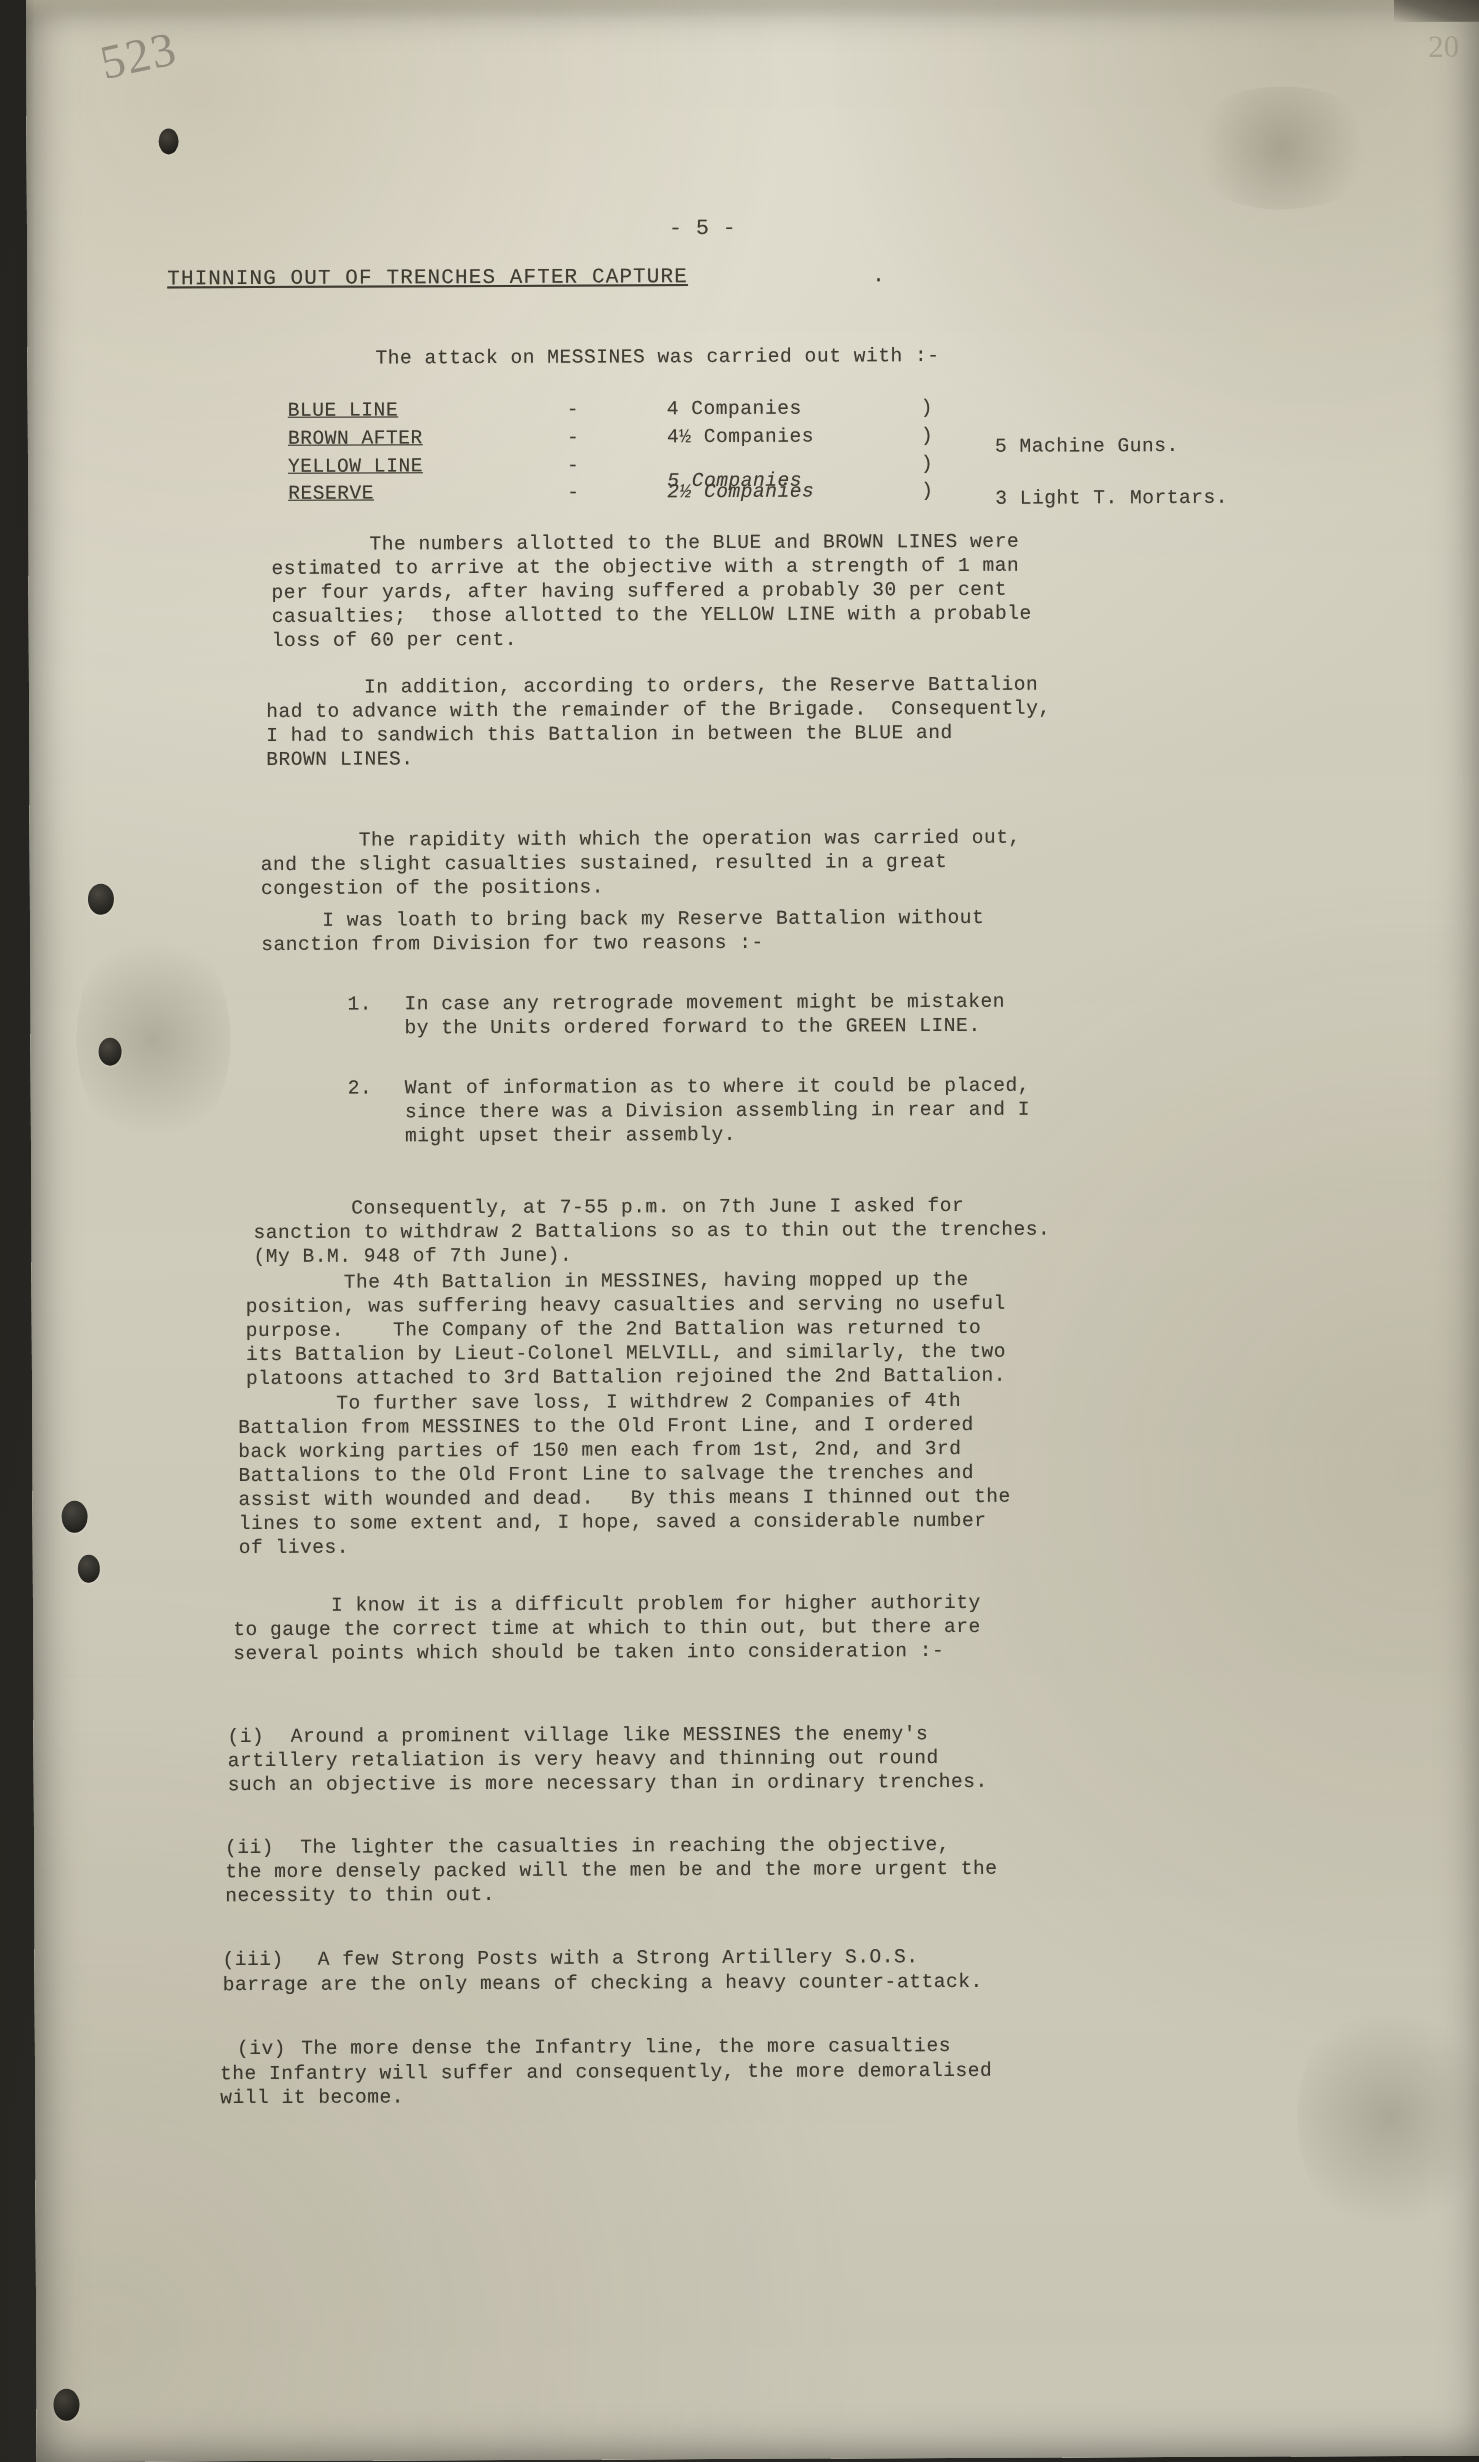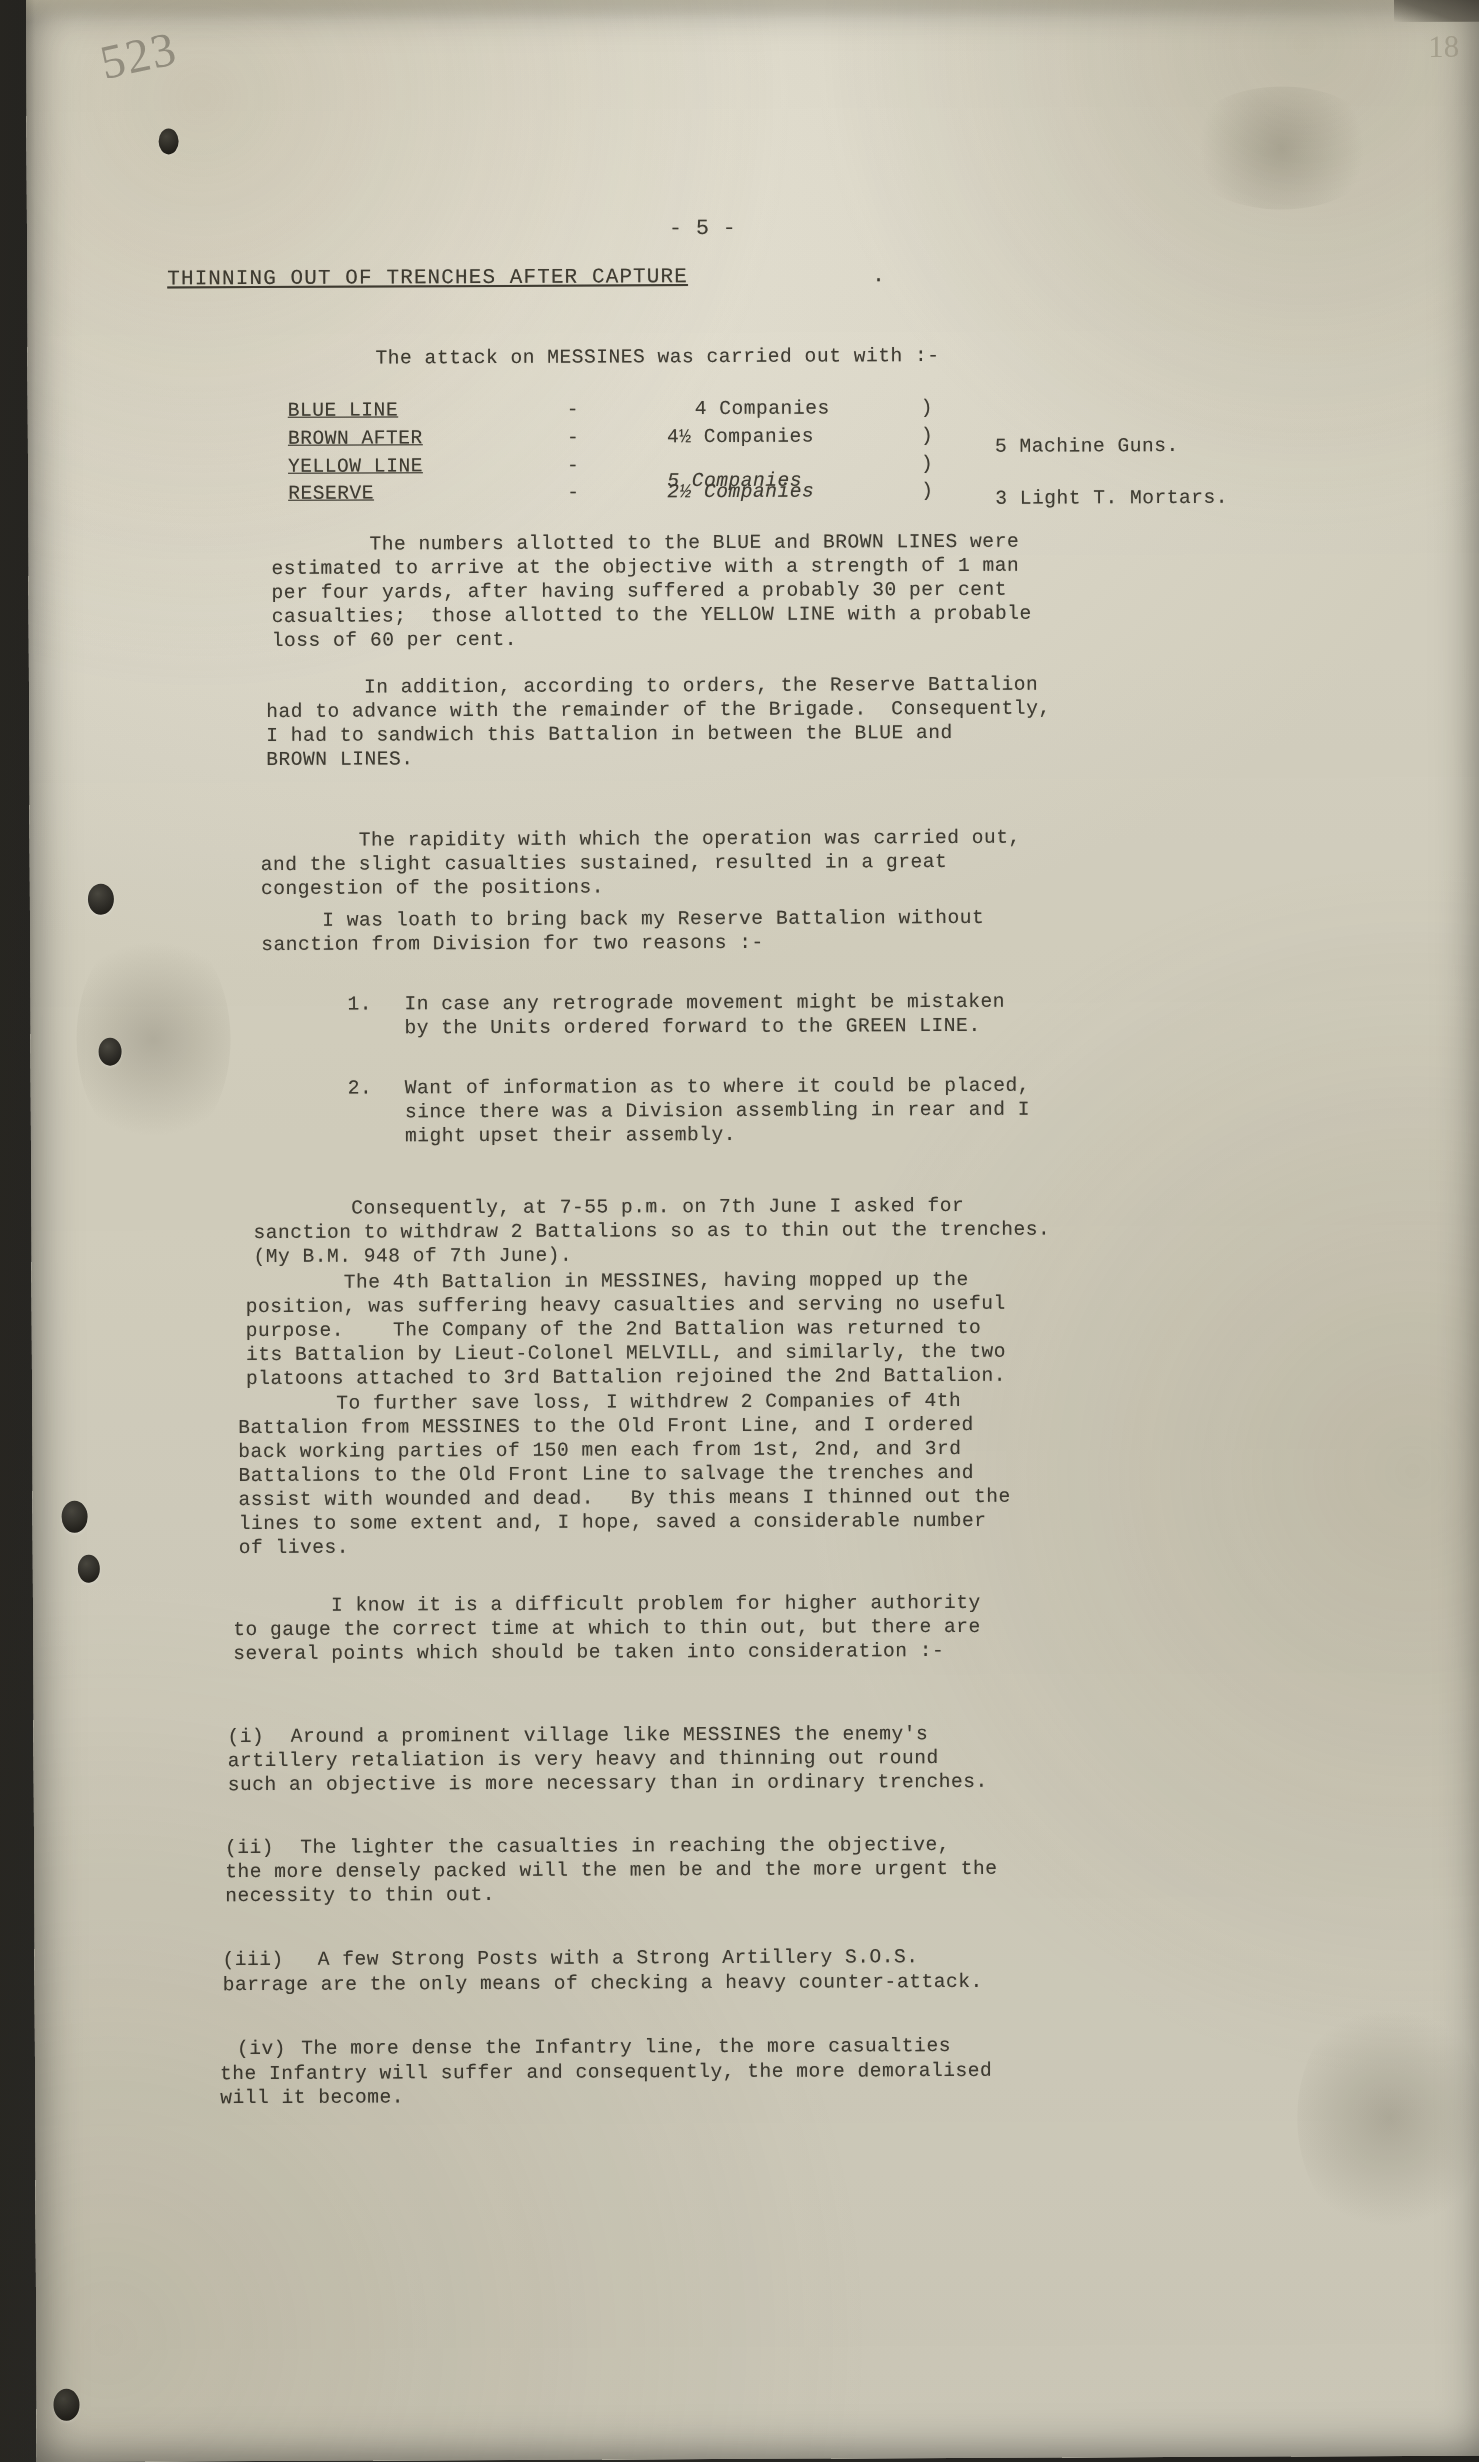--- a/index.html
+++ b/index.html
@@ -139,41 +139,41 @@
   <div id="paper">
 
     <div class="top-edge"></div>
     <div class="corner-dark"></div>
 
     <div class="smudge" style="left:1155px; top:92px; width:200px; height:123px;"></div>
     <div class="smudge" style="left:46px; top:924px; width:154px; height:231px;"></div>
     <div class="smudge" style="left:1262px; top:2001px; width:185px; height:246px;"></div>
 
     <div class="pencil" id="folio-523">523</div>
-    <div class="pencil" id="folio-18">18</div>
+    <div class="pencil" id="folio-18">20</div>
 
     <div class="hole" style="left:132px; top:129px; width:20px; height:26px;"></div>
     <div class="hole" style="left:58px; top:884px; width:26px; height:31px;"></div>
     <div class="hole" style="left:68px; top:1038px; width:23px; height:28px;"></div>
     <div class="hole" style="left:29px; top:1501px; width:26px; height:32px;"></div>
     <div class="hole" style="left:45px; top:1555px; width:21.6px; height:28px;"></div>
     <div class="hole" style="left:17px; top:2389px; width:26px; height:32px;"></div>
 
     <div id="type-layer">
 
       <div class="tx" style="left:642px; top:219px; font-size:21.6px;">- 5 -</div>
 
       <div class="tx u" style="left:140px; top:268px; font-size:21px; letter-spacing:1.1px;">THINNING OUT OF TRENCHES AFTER CAPTURE</div>
       <div class="tx" style="left:845px; top:268px; font-size:21px;">.</div>
 
       <div class="tx" style="left:348px; top:348px;">The attack on MESSINES was carried out with :-</div>
 
       <div class="tx u" style="left:260px; top:400px;">BLUE LINE</div>
       <div class="tx" style="left:539px; top:400px;">-</div>
-      <div class="tx" style="left:639px; top:400px;margin-left:28px;">4 Companies</div>
+      <div class="tx" style="left:639px; top:400px;">4 Companies</div>
 
       <div class="tx u" style="left:260px; top:428px;">BROWN AFTER</div>
       <div class="tx" style="left:539px; top:428px;">-</div>
       <div class="tx" style="left:639px; top:428px;">4½ Companies</div>
 
       <div class="tx u" style="left:260px; top:456px;">YELLOW LINE</div>
       <div class="tx" style="left:539px; top:456px;">-</div>
       <div class="tx" style="left:639px; top:472px;font-style:italic;">5 Companies</div>
 
       <div class="tx u" style="left:260px; top:483px;text-align:right;">RESERVE</div>

